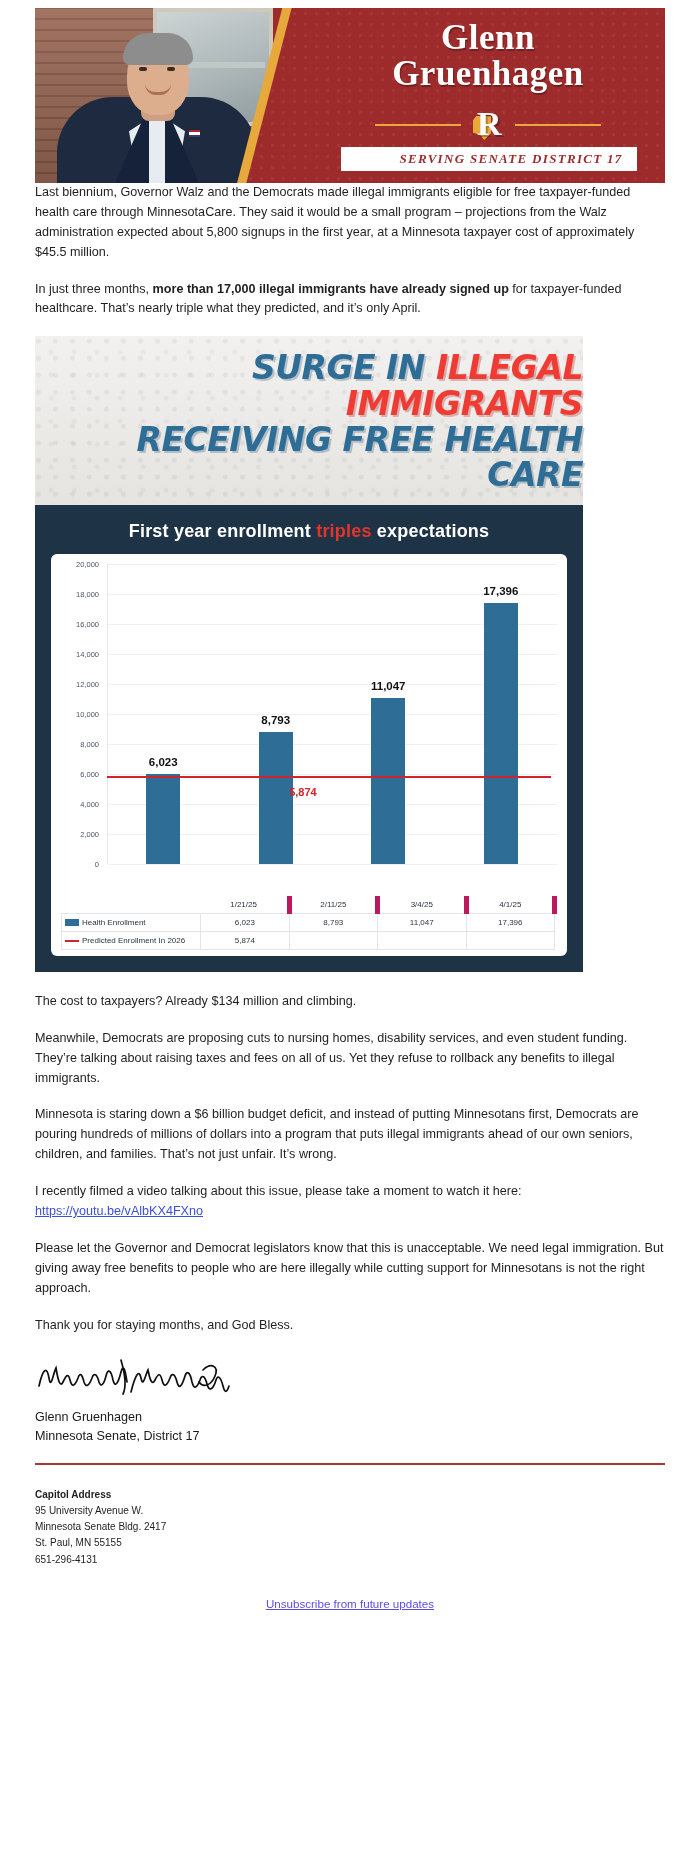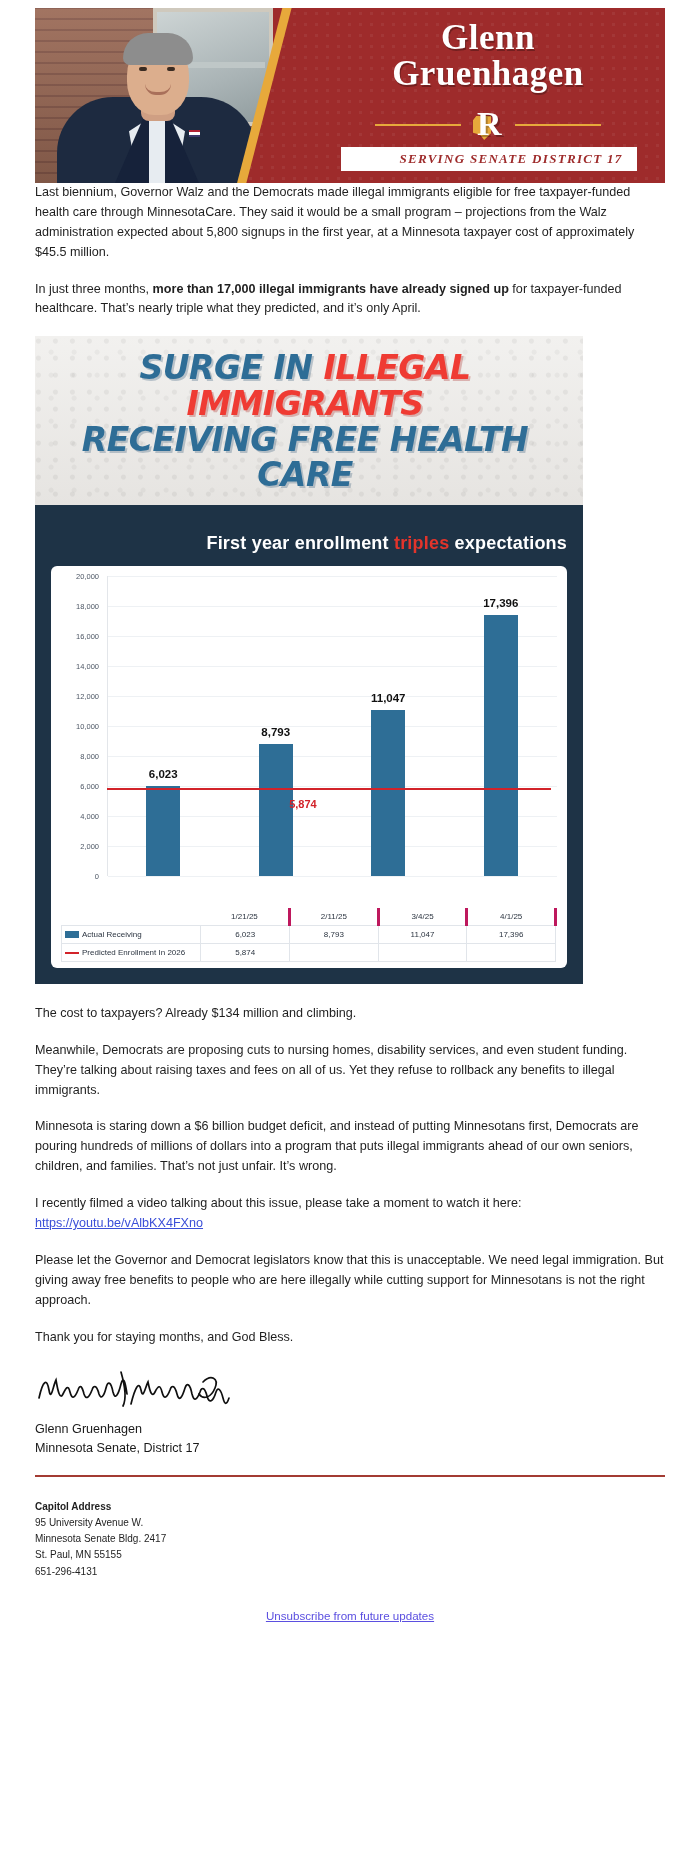--- a/index.html
+++ b/index.html
@@ -123,35 +123,35 @@
 
   
   .graphic{margin:6px 33px 20px 33px;width:548px;background:#eceae7;}
   .headline{
     position:relative;
     background:
       radial-gradient(circle at 20% 30%, rgba(0,0,0,.05) 0 2px, transparent 3px),
       radial-gradient(circle at 70% 70%, rgba(0,0,0,.04) 0 2px, transparent 3px),
       linear-gradient(180deg,#f2f1ef,#e6e4e1);
     background-size:17px 17px,23px 23px,100% 100%;
-    padding:14px 8px 12px 0;text-align:center;
+    padding:14px 0 12px 0;text-align:right;
   }
   .hl-line{
     font-family:"DejaVu Sans", sans-serif;
     font-weight:bold;font-style:italic;
     font-size:33px;line-height:1.08;letter-spacing:-.5px;
     text-transform:uppercase;
   }
   .hl-blue{color:#2e6d96;text-shadow:2px 2px 0 rgba(40,80,110,.28);}
   .hl-red{color:#ef3b33;text-shadow:2px 2px 0 rgba(170,40,35,.3);}
 
   .chart-panel{background:#1e3346;padding:14px 16px 16px 16px;}
   .chart-title{
-    text-align:right;color:#ffffff;font-weight:bold;font-size:18px;
-    letter-spacing:.2px;margin:14px 0 12px 0;
+    text-align:center;color:#ffffff;font-weight:bold;font-size:18px;
+    letter-spacing:.2px;margin:2px 0 12px 0;
   }
   .chart-title .t-red{color:#e2342b;}
   .chart-card{background:#ffffff;border-radius:6px;padding:10px 10px 6px 10px;}
 
   
   .plot{position:relative;height:330px;padding-left:46px;box-sizing:border-box;}
   .ylabels{position:absolute;left:0;top:0;width:42px;height:300px;}
   .ylabels div{
     position:absolute;right:4px;transform:translateY(-50%);
     font-size:7.5px;color:#4b5563;font-family:"Liberation Sans",sans-serif;
@@ -170,21 +170,21 @@
   }
 
   
   table.dt{width:100%;border-collapse:collapse;table-layout:fixed;margin-top:2px;}
   table.dt td{
     border:1px solid #e1e5ea;font-size:8px;color:#2b3440;
     padding:2px 3px;text-align:center;height:13px;
     font-family:"Liberation Sans",sans-serif;
   }
   table.dt td.lbl{text-align:left;width:27%;white-space:nowrap;}
-  table.dt tr.hdr td{border-top:none;border-left:none;border-right:3px solid #be185d;}
+  table.dt tr.hdr td{border-top:none;border-left:none;border-right:5px solid #be185d;}
   table.dt tr.hdr td.lbl{border:none;}
   .swatch{display:inline-block;width:14px;height:7px;background:#2e6e96;vertical-align:middle;margin-right:3px;}
   .swline{display:inline-block;width:14px;height:2px;background:#d2232a;vertical-align:middle;margin-right:3px;}
 
   
   .sig{margin:10px 33px 4px 33px;height:52px;}
   .signoff{padding:0 33px;font-size:12.6px;line-height:1.45;margin:0 0 18px 0;}
   .divider{margin:6px 33px 0 33px;height:2px;background:#a33b33;}
   .footer{padding:22px 33px 6px 33px;text-align:left;font-size:10px;line-height:1.62;color:#1f1f1f;}
   .footer .ftitle{font-weight:bold;}
@@ -304,21 +304,21 @@
         <table class="dt">
           <tbody id="dt-body">
               <tr class="hdr">
                 <td class="lbl"></td>
                 <td>1/21/25</td>
                 <td>2/11/25</td>
                 <td>3/4/25</td>
                 <td>4/1/25</td>
               </tr>
               <tr>
-                <td class="lbl"><span class="swatch" style="background: rgb(46, 110, 150);"></span><span>Actual Receiving</span></td>
+                <td class="lbl"><span class="swatch" style="background: rgb(46, 110, 150);"></span><span>Health Enrollment</span></td>
                 <td>6,023</td>
                 <td>8,793</td>
                 <td>11,047</td>
                 <td>17,396</td>
               </tr>
               <tr>
                 <td class="lbl"><span class="swline" style="background: rgb(210, 35, 42);"></span><span>Predicted Enrollment In 2026</span></td>
                 <td>5,874</td>
                 <td></td>
                 <td></td>

